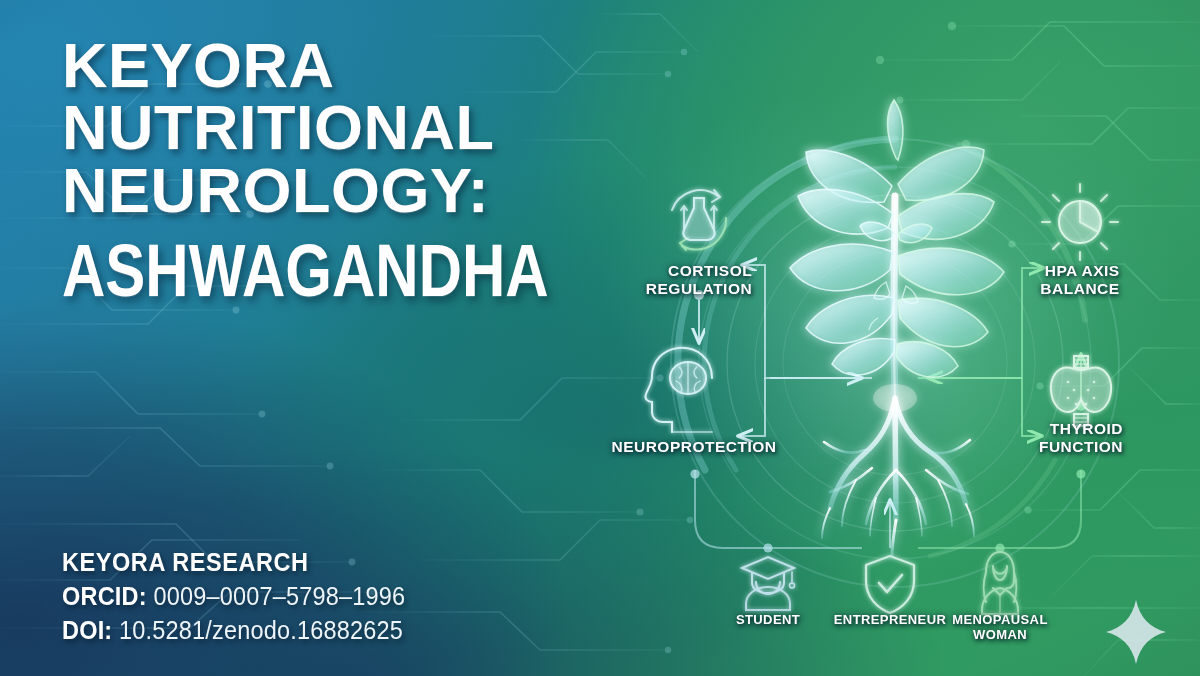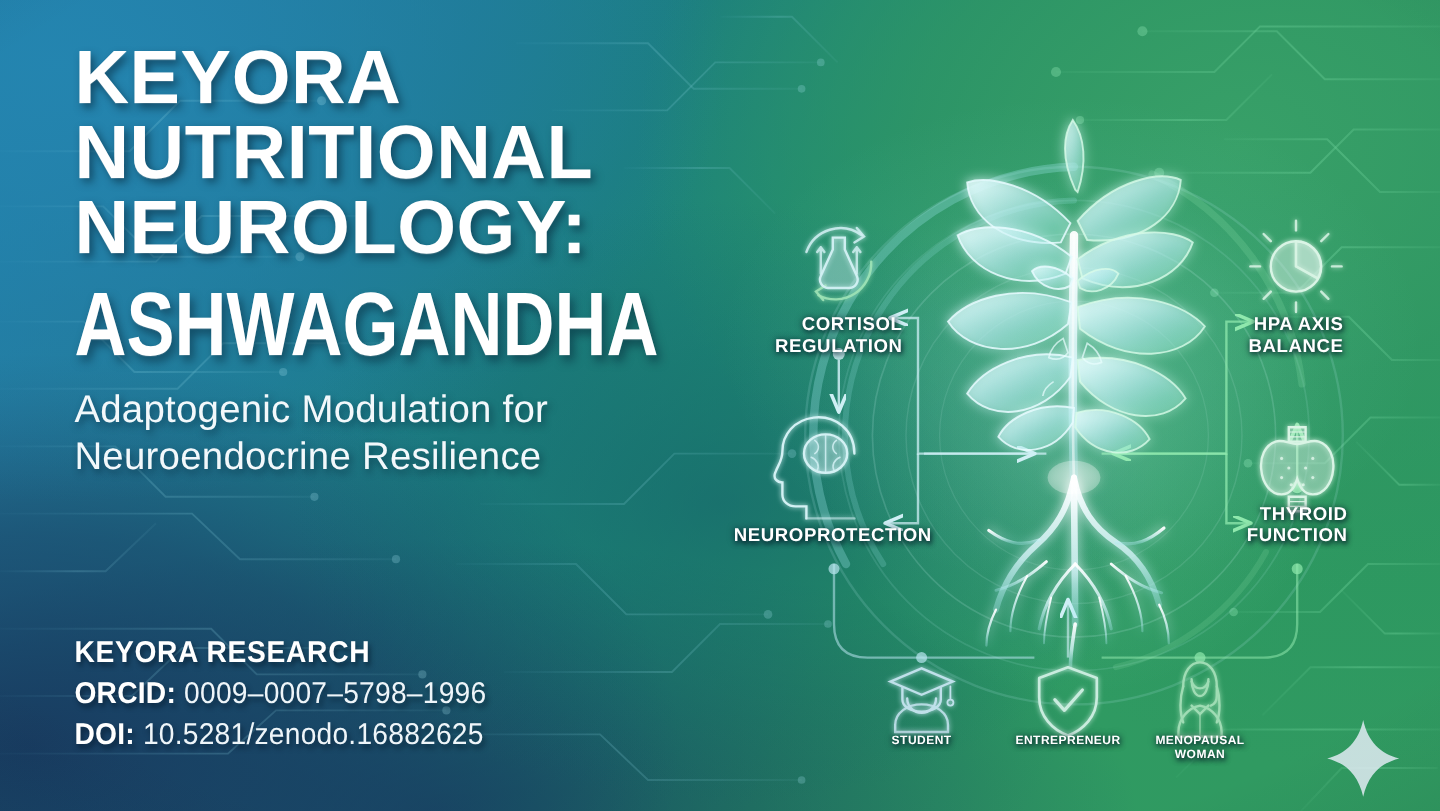--- a/index.html
+++ b/index.html
@@ -83,21 +83,21 @@
     font-size:32px;
     line-height:1.22;
     color:#f2f8fb;
     font-weight:400;
     letter-spacing:.2px;
     text-shadow:2px 3px 6px rgba(4,30,48,.5);
     white-space:pre-line;
   }
 
   
-  .credits{position:absolute;left:62px;top:530px;}
+  .credits{position:absolute;left:62px;top:548px;}
   .credit-org{
     font-size:25px;font-weight:bold;color:#ffffff;letter-spacing:.6px;
     text-shadow:2px 3px 5px rgba(3,22,38,.6);
     transform:scaleX(.94);transform-origin:left center;
   }
   .credit-line{
     font-size:25px;color:#eef5f9;margin-top:5px;letter-spacing:.2px;
     text-shadow:2px 3px 5px rgba(3,22,38,.6);
     transform:scaleX(.94);transform-origin:left center;
   }
@@ -115,21 +115,21 @@
     text-shadow:1px 2px 4px rgba(3,24,38,.85), 0 0 6px rgba(3,24,38,.6);
     white-space:pre-line;
     transform:translateX(-50%);
     transform-origin:center;
     pointer-events:none;
   }
   .persona-label{
     position:absolute;
     color:#ffffff;
     font-weight:bold;
-    font-size:10px;
+    font-size:13px;
     line-height:1.18;
     letter-spacing:.4px;
     text-align:center;
     text-shadow:1px 2px 4px rgba(3,24,38,.85), 0 0 6px rgba(3,24,38,.6);
     white-space:pre-line;
     transform:translateX(-50%);
     pointer-events:none;
   }
 </style>
 </head>
@@ -433,22 +433,20 @@
 
     <g>
       <path d="M1136 600 C1140 618 1150 628 1166 632 C1150 636 1140 646 1136 664 C1132 646 1122 636 1106 632 C1122 628 1132 618 1136 600 Z" fill="#dbe8ee" fill-opacity=".88"></path>
     </g>
   </svg>
 
   <div class="left-col">
     <div class="title">KEYORA NUTRITIONAL</div>
     <div class="title">NEUROLOGY:</div>
     <div class="bigword">ASHWAGANDHA</div>
-    <div class="subtitle">Adaptogenic Modulation for
-Neuroendocrine Resilience</div>
   </div>
 
   <div class="credits">
     <div class="credit-org">KEYORA RESEARCH</div>
     <div class="credit-line">
       <b>ORCID:</b>
       <span>0009–0007–5798–1996</span>
     </div>
     <div class="credit-line">
       <b>DOI:</b>

